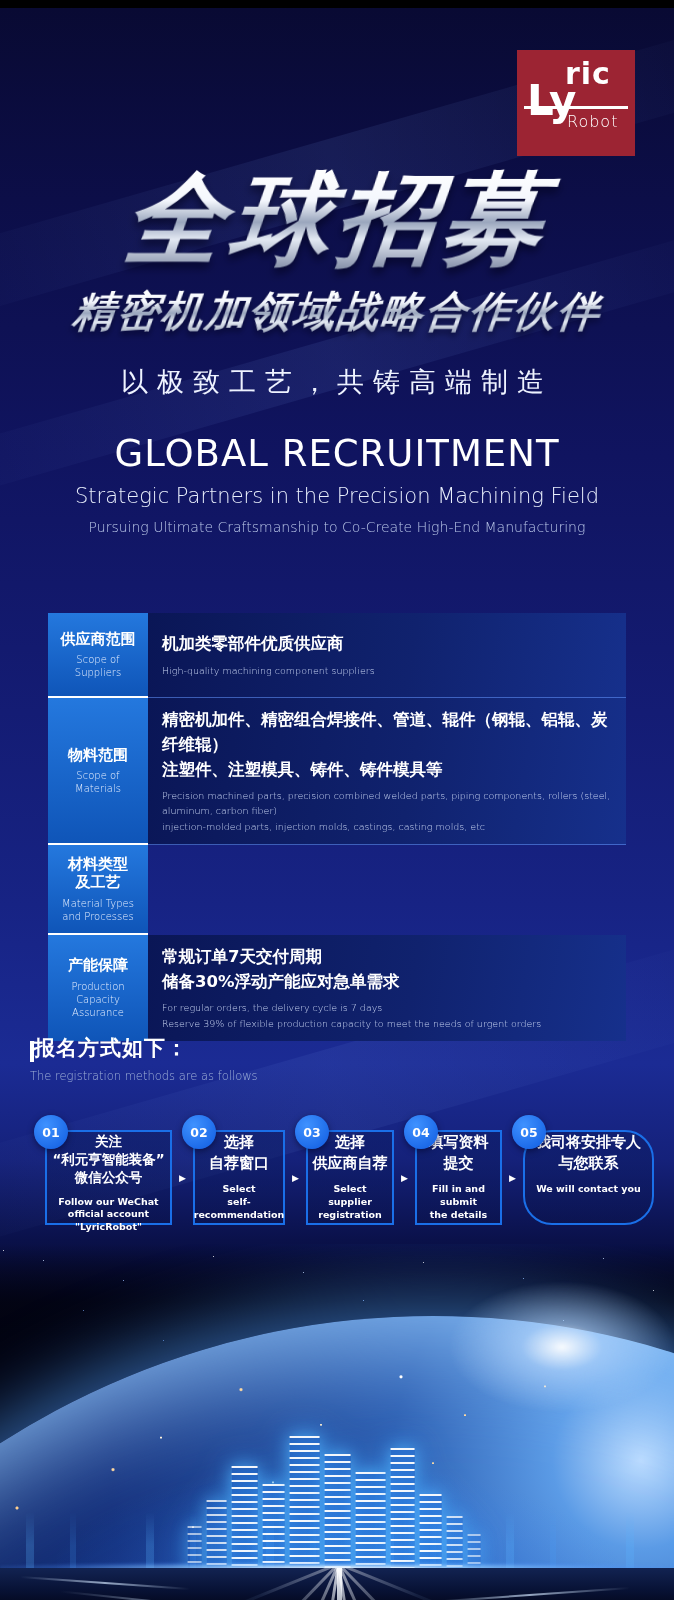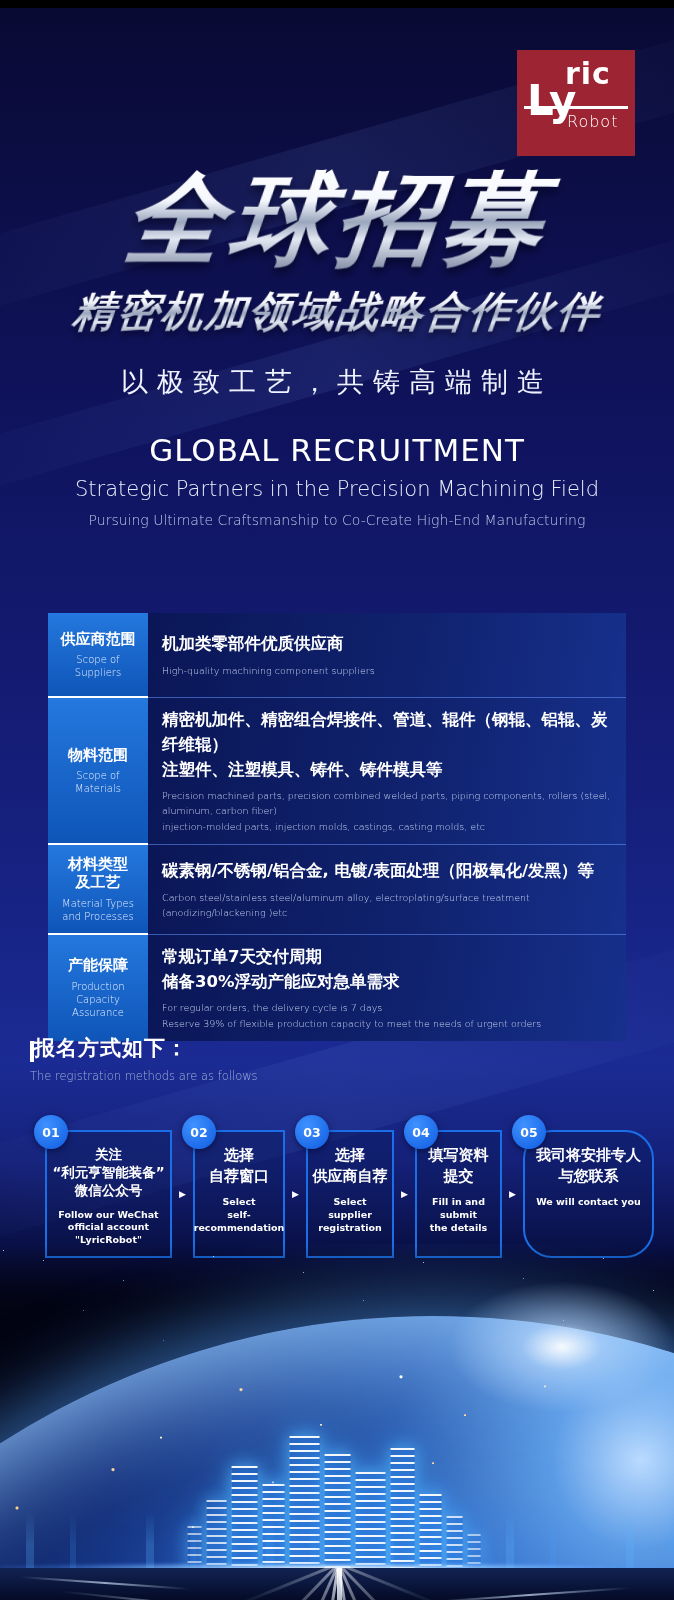--- a/index.html
+++ b/index.html
@@ -32,21 +32,21 @@
   .metal{
     background:linear-gradient(180deg,#ffffff 0%,#f4f7fd 32%,#9aa6bd 52%,#e2e8f2 68%,#75819c 100%);
     -webkit-background-clip:text; background-clip:text; color:transparent;
     font-style:italic; font-weight:900;
   }
   .title{ font-size:100px; line-height:1.08; letter-spacing:6px; transform:skewX(-6deg);
     filter:drop-shadow(0 6px 4px rgba(0,0,20,.55)); }
   .subtitle{ font-size:42px; letter-spacing:2px; margin-top:10px; transform:skewX(-6deg);
     filter:drop-shadow(0 4px 3px rgba(0,0,20,.55)); }
   .tagline{ font-size:27px; letter-spacing:9px; margin-top:24px; color:#eef3ff; font-weight:400; }
-  .en-title{ font-size:31px; margin-top:32px; letter-spacing:1px; color:#fff; font-weight:500; }
+  .en-title{ font-size:37px; margin-top:32px; letter-spacing:1px; color:#fff; font-weight:500; }
   .en-sub{ font-size:21px; margin-top:9px; color:#e9effc; font-weight:300; }
   .en-tag{ font-size:14px; margin-top:11px; color:#b9c6e8; font-weight:300; }
 
   
   .info-table{ position:absolute; top:605px; left:48px; width:578px; }
   .t-row{ display:flex; }
   .t-row:nth-child(1){ min-height:85px; }
   .t-row:nth-child(2){ min-height:100px; }
   .t-row:nth-child(3){ min-height:90px; }
   .t-row:nth-child(4){ min-height:105px; }
@@ -64,23 +64,23 @@
 
   
   .reg-head{ position:absolute; top:1026px; left:30px; }
   .reg-title-row{ display:flex; align-items:flex-end; }
   .reg-bar{ width:4px; height:21px; background:#fff; }
   .reg-title{ font-size:21px; font-weight:700; letter-spacing:1px; }
   .reg-sub{ font-size:11.5px; color:#9fb0d8; margin-top:7px; font-weight:300; }
 
   
   .steps{ position:absolute; top:1122px; left:45px; display:flex; align-items:stretch; }
-  .step{ position:relative; border:2px solid #1a6fe8; height:128px;
+  .step{ position:relative; border:2px solid #1a6fe8; height:95px;
     background:linear-gradient(180deg, rgba(12,28,100,.55), rgba(8,18,70,.25));
-    display:flex; flex-direction:column; align-items:center; padding-top:13px; }
+    display:flex; flex-direction:column; align-items:center; padding-top:0; }
   .step:nth-of-type(1){ width:127px; }
   .step:nth-of-type(3){ width:92px; }
   .step:nth-of-type(5){ width:88px; }
   .step:nth-of-type(7){ width:87px; }
   .step:nth-of-type(9){ width:131px;border-radius:29px; }
   .badge{ position:absolute; top:-17px; left:-13px; width:34px; height:34px; border-radius:50%;
     background:radial-gradient(circle at 35% 30%,#3f92ff,#0f5be0);
     display:flex; align-items:center; justify-content:center;
     font-size:12.5px; font-weight:700; box-shadow:0 2px 6px rgba(0,0,30,.5); }
   .step-cn{ font-size:15px; font-weight:700; line-height:1.4; white-space:pre-line; text-align:center; }
@@ -212,24 +212,20 @@
 injection-molded parts, injection molds, castings, casting molds, etc</div>
       </div>
     </div>
     <div class="t-row">
       <div class="t-label">
         <div class="cn">材料类型
 及工艺</div>
         <div class="en">Material Types
 and Processes</div>
       </div>
-      <div class="t-content">
-        <div class="cn">碳素钢/不锈钢/铝合金, 电镀/表面处理（阳极氧化/发黑）等</div>
-        <div class="en">Carbon steel/stainless steel/aluminum alloy, electroplating/surface treatment (anodizing/blackening )etc</div>
-      </div>
     </div>
     <div class="t-row">
       <div class="t-label">
         <div class="cn">产能保障</div>
         <div class="en">Production Capacity
 Assurance</div>
       </div>
       <div class="t-content">
         <div class="cn">常规订单7天交付周期
 储备30%浮动产能应对急单需求</div>

